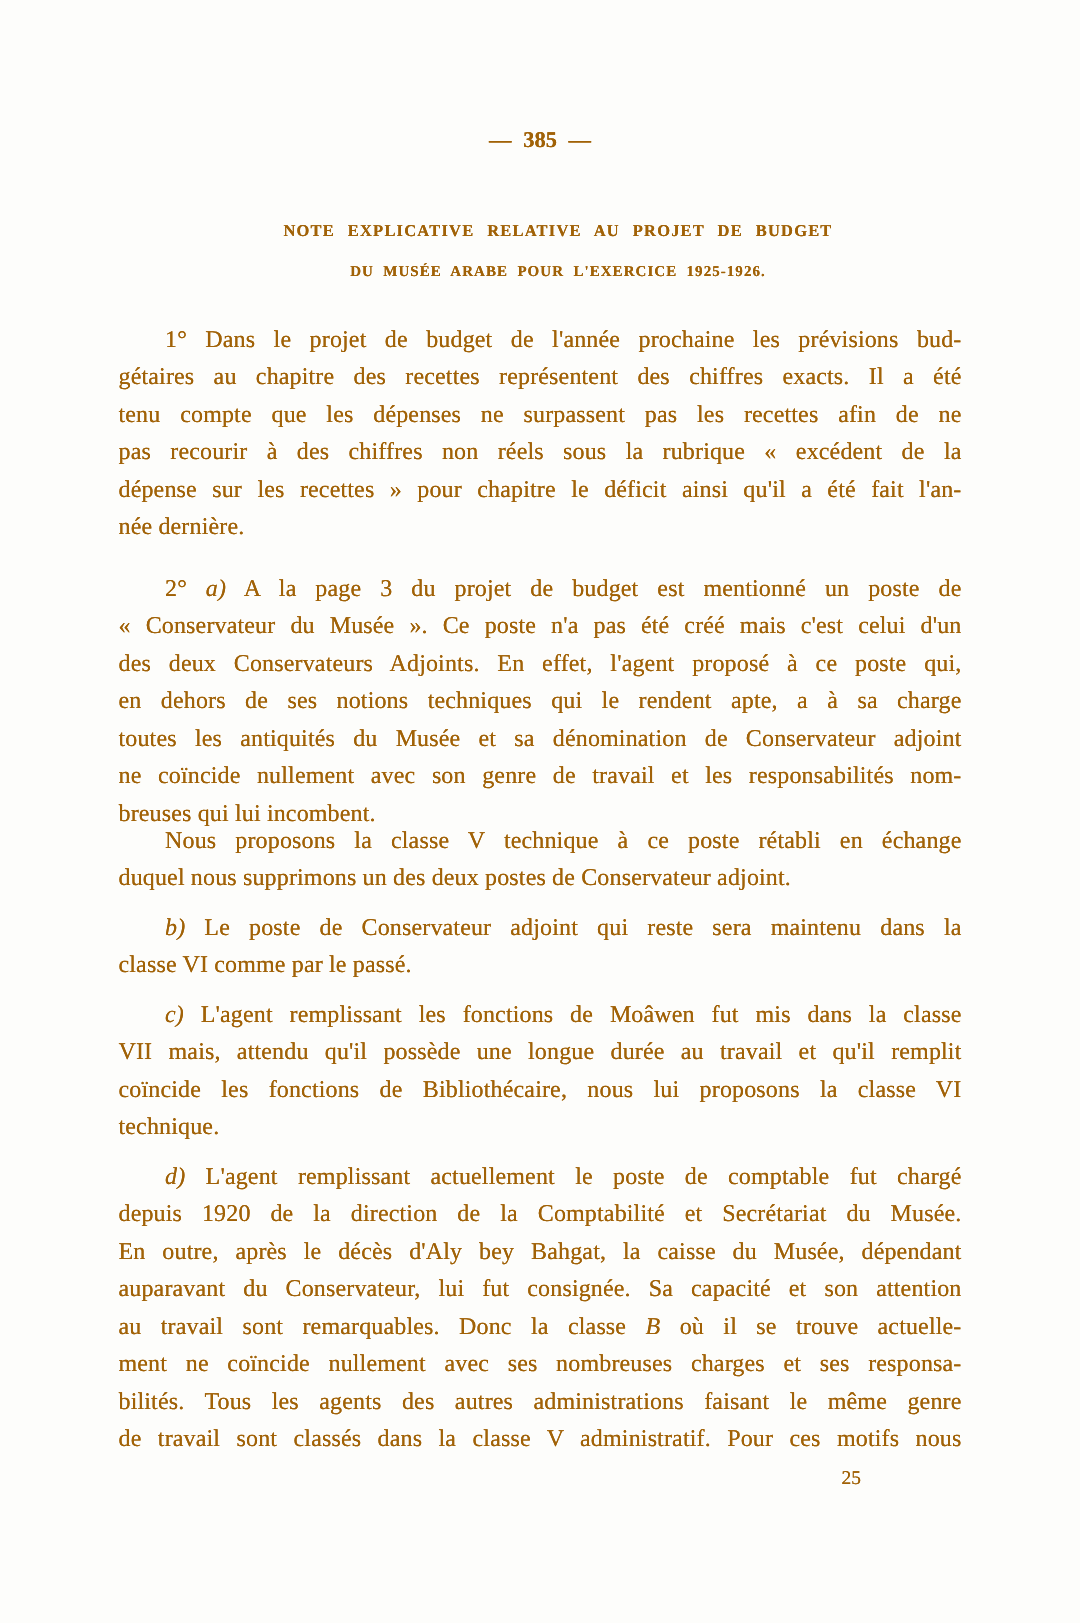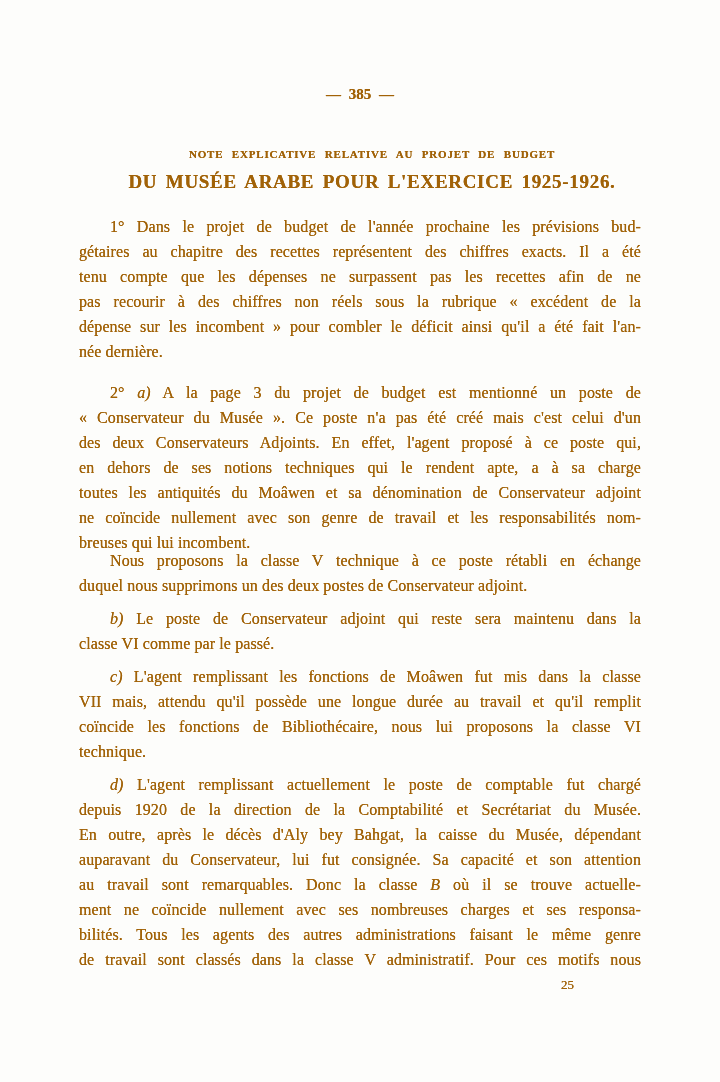--- a/index.html
+++ b/index.html
@@ -38,21 +38,21 @@
     font-size: 11px;
     font-weight: bold;
     letter-spacing: 0.8px;
     word-spacing: 5px;
     line-height: 20px;
     text-shadow: 0 0 0.3px currentColor;
   }
   .title-l2 {
     margin-top: 9px;
     text-align: center;
-    font-size: 19px;
+    font-size: 10px;
     font-weight: bold;
     letter-spacing: 0.7px;
     word-spacing: 3px;
     line-height: 18px;
     text-shadow: 0 0 0.3px currentColor;
   }
   .doc-body {
     position: absolute;
     left: 79px;
     top: 0;
@@ -103,29 +103,29 @@
     <div class="title-l1">NOTE EXPLICATIVE RELATIVE AU PROJET DE BUDGET</div>
     <div class="title-l2">DU MUSÉE ARABE POUR L'EXERCICE 1925-1926.</div>
   </div>
 
   <div class="doc-body">
       <div class="paragraph" style="top: 214px;">
         <div class="line indent"><span>1° Dans le projet de budget de l'année prochaine les prévisions bud-</span></div>
         <div class="line"><span>gétaires au chapitre des recettes représentent des chiffres exacts. Il a été</span></div>
         <div class="line"><span>tenu compte que les dépenses ne surpassent pas les recettes afin de ne</span></div>
         <div class="line"><span>pas recourir à des chiffres non réels sous la rubrique « excédent de la</span></div>
-        <div class="line"><span>dépense sur les incombent » pour combler le déficit ainsi qu'il a été fait l'an-</span></div>
+        <div class="line"><span>dépense sur les recettes » pour chapitre le déficit ainsi qu'il a été fait l'an-</span></div>
         <div class="line last"><span>née dernière.</span></div>
       </div>
       <div class="paragraph" style="top: 380px;">
         <div class="line indent"><span>2° </span><span class="it">a)</span><span> A la page 3 du projet de budget est mentionné un poste de</span></div>
         <div class="line"><span>« Conservateur du Musée ». Ce poste n'a pas été créé mais c'est celui d'un</span></div>
         <div class="line"><span>des deux Conservateurs Adjoints. En effet, l'agent proposé à ce poste qui,</span></div>
         <div class="line"><span>en dehors de ses notions techniques qui le rendent apte, a à sa charge</span></div>
-        <div class="line"><span>toutes les antiquités du Moâwen et sa dénomination de Conservateur adjoint</span></div>
+        <div class="line"><span>toutes les antiquités du Musée et sa dénomination de Conservateur adjoint</span></div>
         <div class="line"><span>ne coïncide nullement avec son genre de travail et les responsabilités nom-</span></div>
         <div class="line last"><span>breuses qui lui incombent.</span></div>
       </div>
       <div class="paragraph" style="top: 548px;">
         <div class="line indent"><span>Nous proposons la classe V technique à ce poste rétabli en échange</span></div>
         <div class="line last"><span>duquel nous supprimons un des deux postes de Conservateur adjoint.</span></div>
       </div>
       <div class="paragraph" style="top: 606px;">
         <div class="line indent"><span class="it">b)</span><span> Le poste de Conservateur adjoint qui reste sera maintenu dans la</span></div>
         <div class="line last"><span>classe VI comme par le passé.</span></div>

